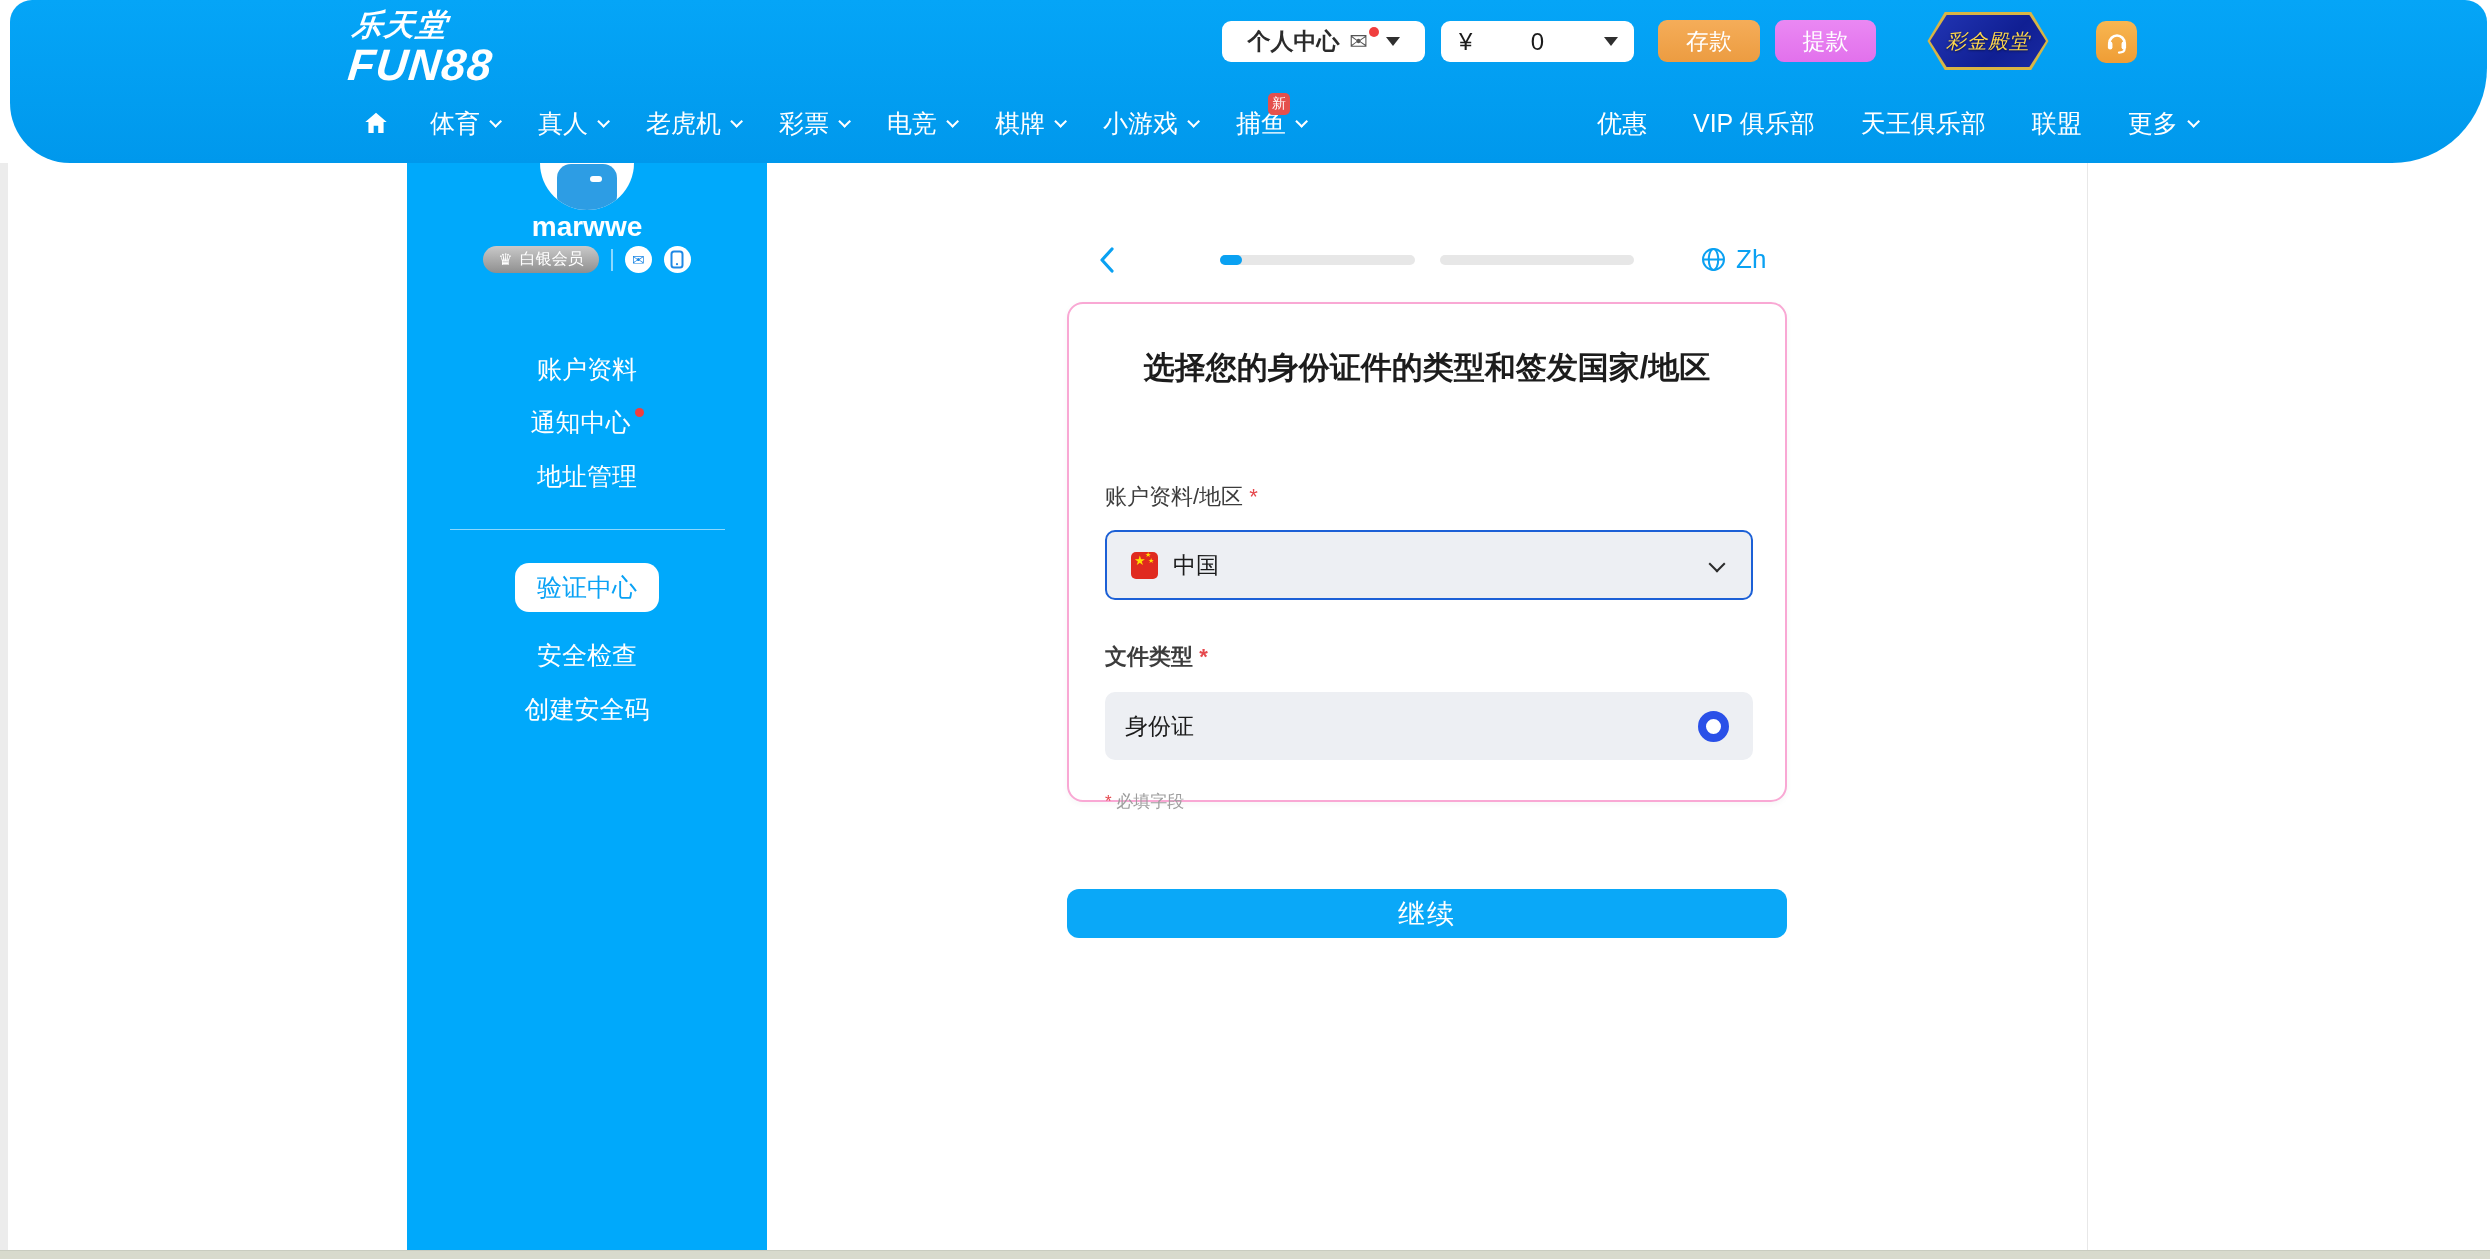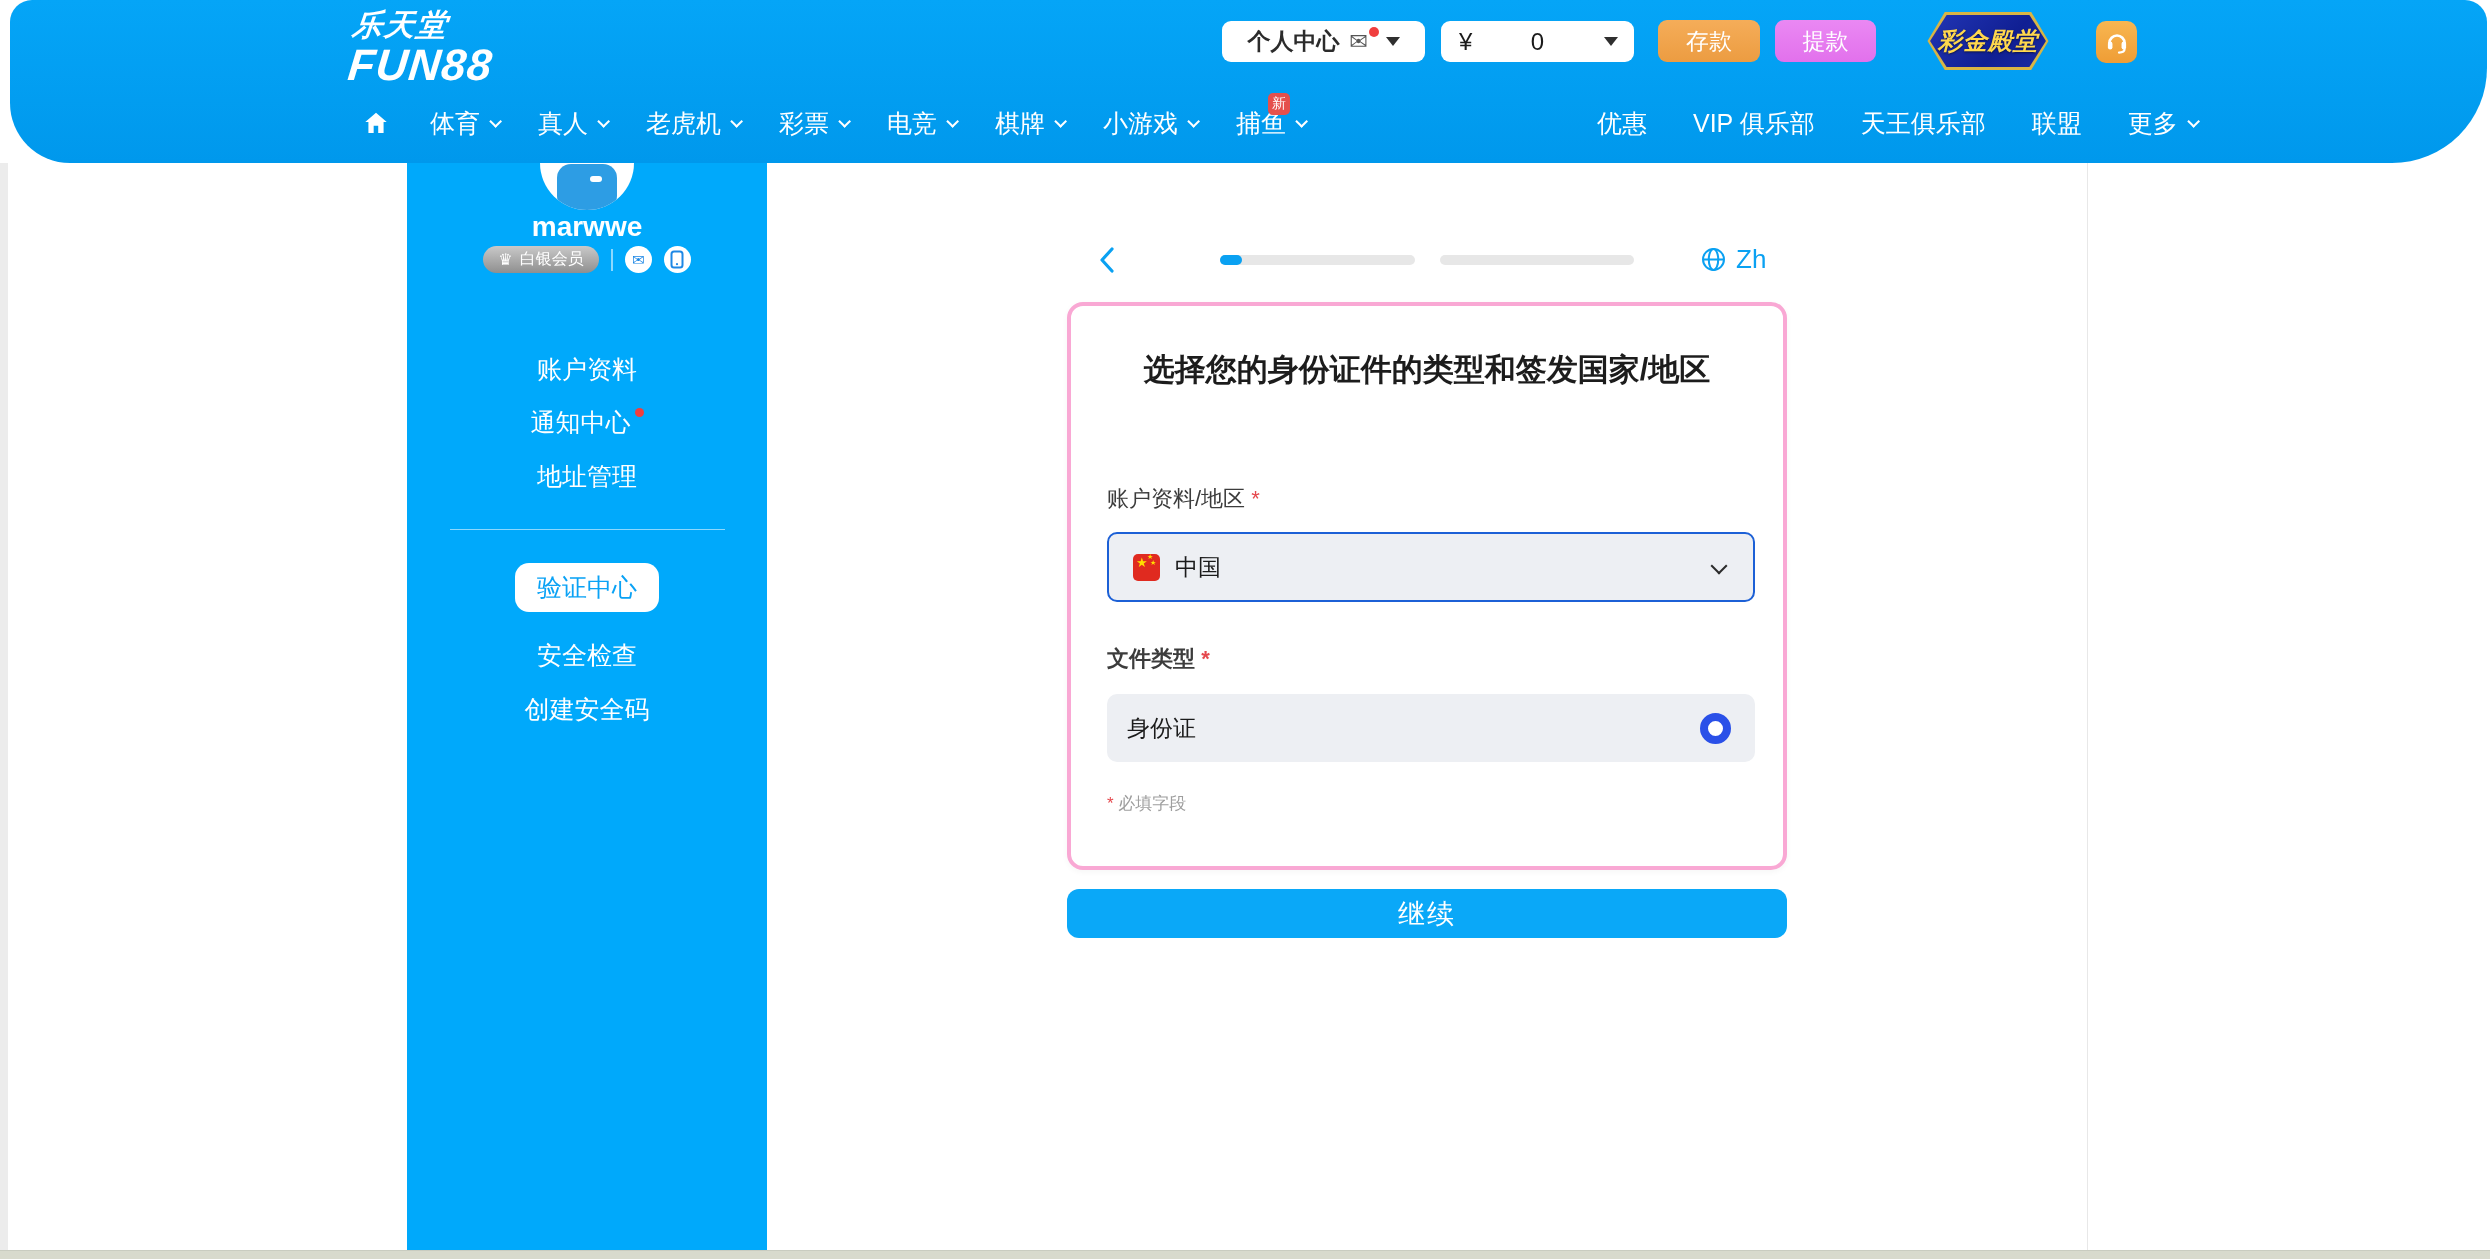--- a/index.html
+++ b/index.html
@@ -37,21 +37,21 @@
   .pill-balance .tri-down { position:absolute; right:16px; top:16px; }
 
   .btn-top { position:absolute; top:20px; height:42px; border-radius:9px; display:flex; align-items:center; justify-content:center; color:#fff; font-size:23px; cursor:pointer; }
   .btn-deposit { left:1648px; width:102px; background:linear-gradient(180deg,#f5ad59 0%,#ec9c41 100%); }
   .btn-withdraw { left:1765px; width:101px; background:linear-gradient(180deg,#ea88f3 0%,#e271ec 100%); }
 
   .jackpot { position:absolute; left:1906px; top:12px; width:144px; height:58px; cursor:pointer;
     clip-path:polygon(8% 50%,20% 0,80% 0,92% 50%,80% 100%,20% 100%); background:#d9b544; }
   .jackpot .inner { position:absolute; inset:3px; clip-path:polygon(8% 50%,20% 0,80% 0,92% 50%,80% 100%,20% 100%);
     background:linear-gradient(135deg,#2438b8 0%,#101f93 60%,#1a2ca5 100%); display:flex; align-items:center; justify-content:center; }
-  .jackpot .jtxt { color:#ffd84d; font-weight:700; font-style:italic; font-size:24px; letter-spacing:1px; text-shadow:0 1px 2px rgba(0,0,0,.55); }
+  .jackpot .jtxt { color:#ffd84d; font-weight:400; font-style:italic; font-size:20px; letter-spacing:1px; text-shadow:0 1px 2px rgba(0,0,0,.55); }
 
   .btn-headset { position:absolute; left:2086px; top:21px; width:41px; height:42px; border-radius:10px;
     background:linear-gradient(180deg,#f8b651 0%,#ef9d35 100%); display:flex; align-items:center; justify-content:center; cursor:pointer; }
 
   .nav-left { position:absolute; left:352px; top:100px; height:46px; display:flex; align-items:center; gap:40px; }
   .nav-right { position:absolute; left:1587px; top:100px; height:46px; display:flex; align-items:center; gap:46px; }
   .nav-item { display:flex; align-items:center; gap:9px; color:#fff; font-size:25px; cursor:pointer; position:relative; }
   .chev { width:9px; height:9px; border-right:2.5px solid #fff; border-bottom:2.5px solid #fff; transform:rotate(45deg) translateY(-3px); }
   .badge-new { position:absolute; top:-14px; right:14px; width:22px; height:22px; background:#e5504c; border-radius:5px;
     color:#fff; font-size:14px; display:flex; align-items:center; justify-content:center; }
@@ -76,22 +76,22 @@
 
   
   .wz-back { position:absolute; left:1093px; top:243px; width:30px; height:34px; cursor:pointer; }
   .prog { position:absolute; top:255px; height:10px; border-radius:5px; background:#e7e7e7; }
   .prog1 { left:1220px; width:195px; }
   .prog2 { left:1440px; width:194px; }
   .prog .fill { position:absolute; left:0; top:0; height:10px; width:22px; border-radius:5px; background:#0aa1f2; }
   .lang { position:absolute; left:1700px; top:244px; display:flex; align-items:center; gap:9px; cursor:pointer; color:#0aa1f2; }
   .lang .ltxt { font-size:26px; font-weight:500; }
 
-  .card { position:absolute; left:1067px; top:302px; width:720px; height:568px; background:#fff;
-    border:4px solid #f9a8d4; border-radius:16px; box-shadow:0 2px 6px rgba(0,0,0,.04); }
+  .card { position:absolute; left:1067px; top:302px; width:720px; height:500px; background:#fff;
+    border:2px solid #f9a8d4; border-radius:16px; box-shadow:0 2px 6px rgba(0,0,0,.04); }
   .card-title { position:absolute; left:0; top:40px; width:100%; padding:0 44px; text-align:center;
     font-size:31px; font-weight:700; color:#1c1c1c; line-height:47px; }
   .fld-label { position:absolute; left:36px; font-size:22px; color:#3c3c3c; }
   .lab-country { top:178px; }
   .lab-doc { top:338px;font-weight:bold; }
   .req-star { color:#e5484d; }
   .select-box { position:absolute; left:36px; top:226px; width:648px; height:70px; background:#edeff3;
     border:2px solid #1c60d6; border-radius:10px; display:flex; align-items:center; cursor:pointer; }
   .flag { width:27px; height:27px; border-radius:5px; background:#e02a1f; margin-left:24px; position:relative; overflow:hidden; }
   .flag .s1 { position:absolute; left:3px; top:1px; color:#ffde00; font-size:13px; }

